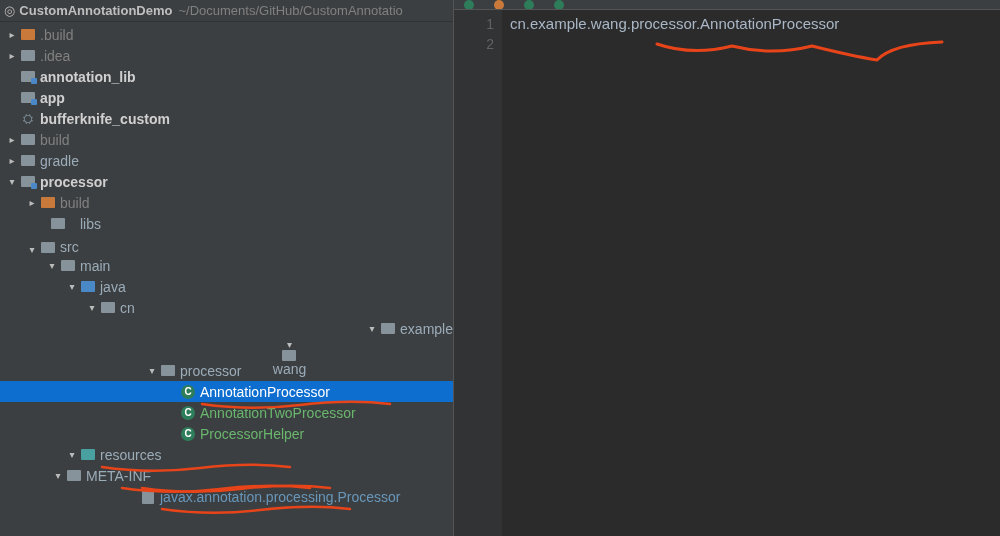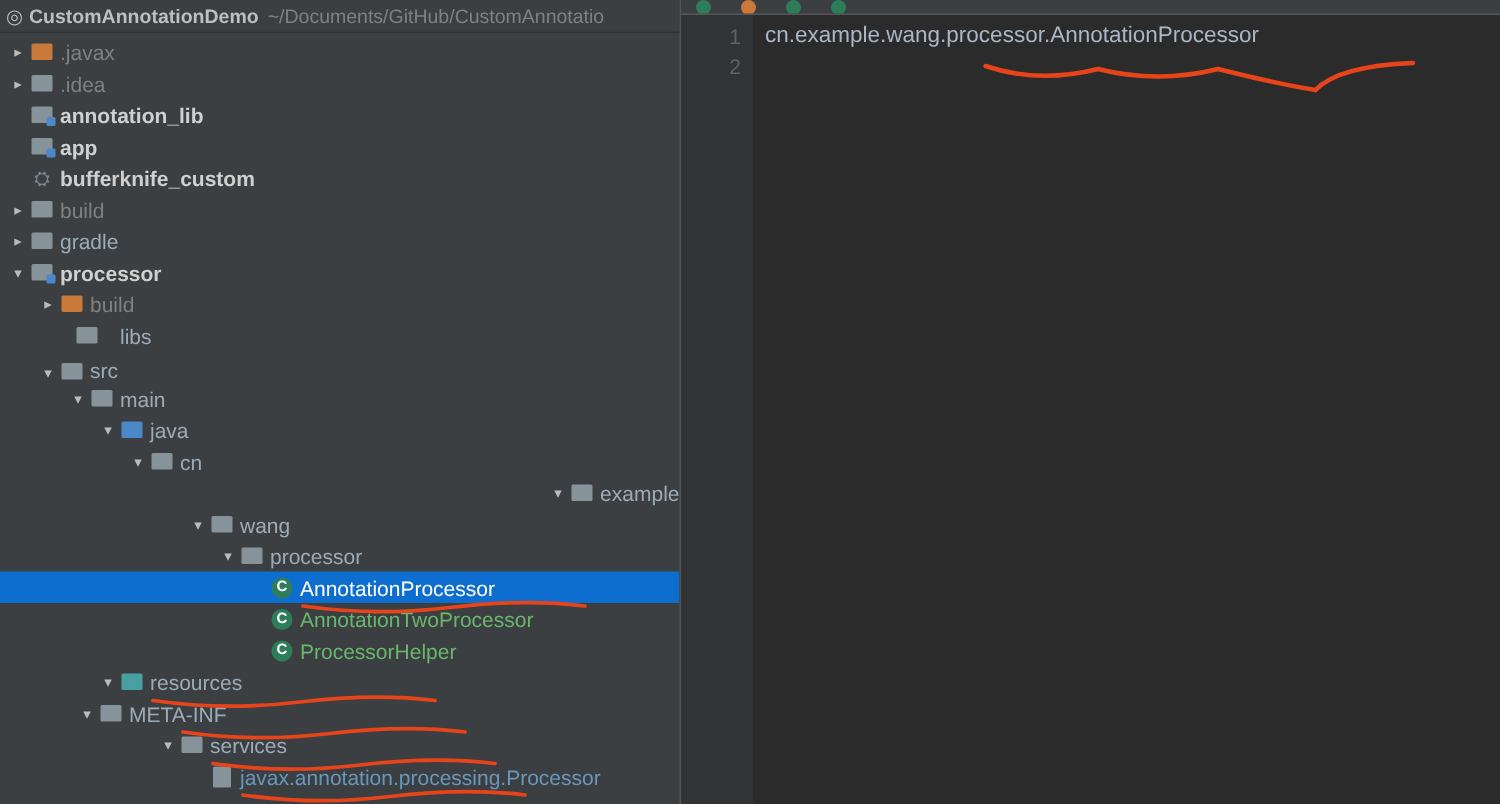--- a/index.html
+++ b/index.html
@@ -60,21 +60,21 @@
     <span class="icon-target">◎</span>
     <span class="pname">CustomAnnotationDemo</span>
     <span class="ppath">~/Documents/GitHub/CustomAnnotatio</span>
   </div>
   <div class="tree" id="tree">
       <div class="row" style="padding-left: 6px;">
         <span class="arrow closed"></span>
         <span class="ficon">
           <div class="i-folder orange"></div>
         </span>
-        <span class="lbl grey">.javax</span>
+        <span class="lbl grey">.build</span>
       </div>
       <div class="row" style="padding-left: 6px;">
         <span class="arrow closed"></span>
         <span class="ficon">
           <div class="i-folder grey"></div>
         </span>
         <span class="lbl grey">.idea</span>
       </div>
       <div class="row" style="padding-left: 6px;">
         <span class="arrow none"></span>
@@ -158,21 +158,21 @@
         </span>
         <span class="lbl file">cn</span>
       </div>
       <div class="row" style="padding-left: 106px; justify-content: flex-end;">
         <span class="arrow open"></span>
         <span class="ficon">
           <div class="i-folder grey"></div>
         </span>
         <span class="lbl file">example</span>
       </div>
-      <div class="row" style="padding-left: 126px;">
+      <div class="row" style="padding-left: 126px; flex-direction: column;">
         <span class="arrow open"></span>
         <span class="ficon">
           <div class="i-folder grey"></div>
         </span>
         <span class="lbl file">wang</span>
       </div>
       <div class="row" style="padding-left: 146px;">
         <span class="arrow open"></span>
         <span class="ficon">
           <div class="i-folder grey"></div>
@@ -221,27 +221,20 @@
         <span class="arrow open"></span>
         <span class="ficon">
           <div class="i-folder grey"></div>
         </span>
         <span class="lbl file">META-INF</span>
       </div>
       <div style="position: relative; height: 0px;">
         <div style="position: absolute; left: 120px; top: -4px; width: 64px; height: 6px;"><svg width="200" height="10" style="overflow:visible">
             <path d="M2 3 Q 50 10, 100 4 T 190 3" stroke="#e8441a" stroke-width="2.5" fill="none" stroke-linecap="round"></path>
           </svg></div>
-      </div>
-      <div class="row" style="padding-left: 106px;">
-        <span class="arrow open"></span>
-        <span class="ficon">
-          <div class="i-folder grey"></div>
-        </span>
-        <span class="lbl file">services</span>
       </div>
       <div style="position: relative; height: 0px;">
         <div style="position: absolute; left: 140px; top: -4px; width: 64px; height: 6px;"><svg width="200" height="10" style="overflow:visible">
             <path d="M2 3 Q 50 10, 100 4 T 190 3" stroke="#e8441a" stroke-width="2.5" fill="none" stroke-linecap="round"></path>
           </svg></div>
       </div>
       <div class="row" style="padding-left: 126px;">
         <span class="arrow none"></span>
         <span class="ficon">
           <div class="i-textfile"></div>

